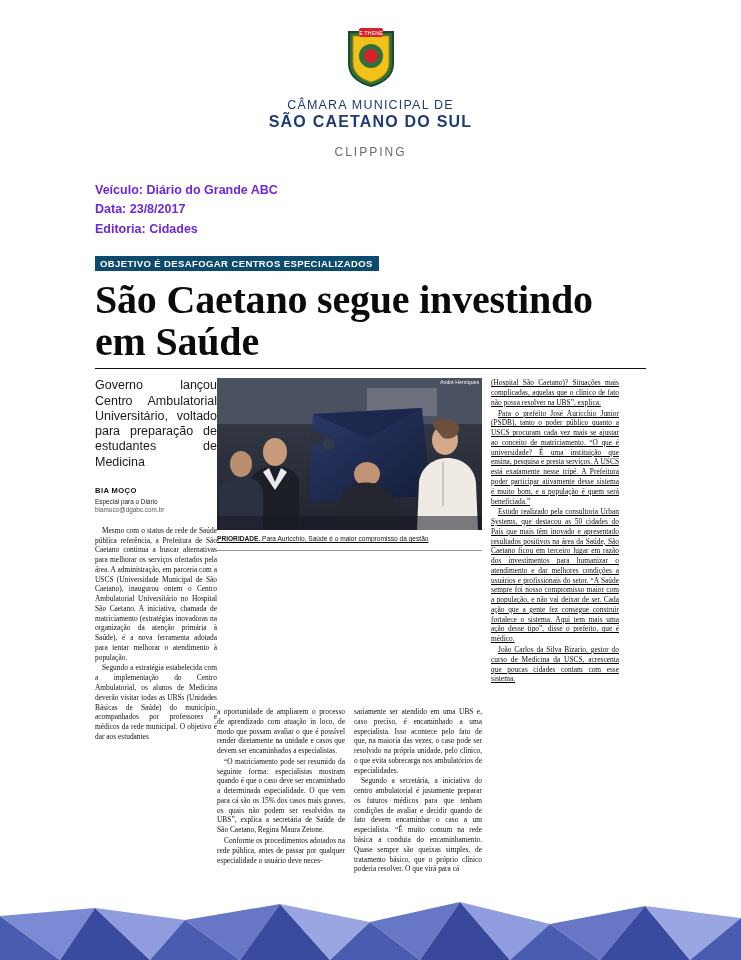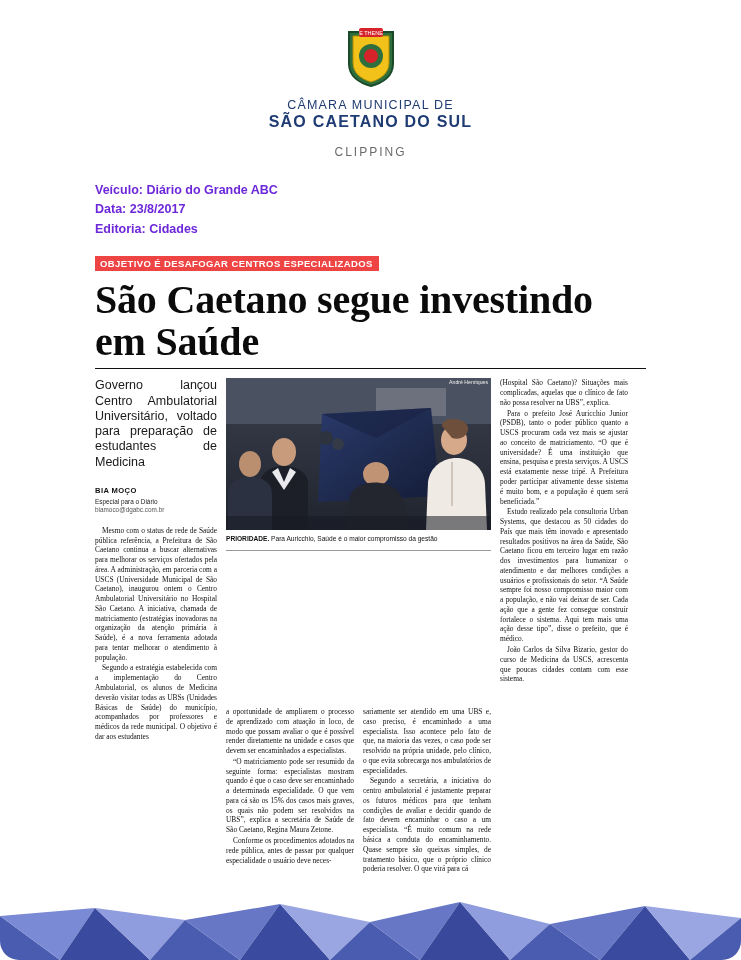--- a/index.html
+++ b/index.html
@@ -7,21 +7,20 @@
     margin: 0; padding: 0;
     width: 741px; height: 960px;
     background: #ffffff;
     font-family: "Liberation Serif", serif;
   }
   .page {
     position: relative;
     width: 741px; height: 960px;
     background: #fff;
     overflow: hidden;
-    border-radius: 19px;
   }
 
   
   .header {
     padding-top: 26px;
     text-align: center;
   }
   .crest {
     width: 56px; height: 62px;
     margin: 0 auto;
@@ -64,21 +63,21 @@
 
   
   .article {
     position: relative;
     margin: 10px 95px 0 95px;
     width: 551px;
     padding-top: 4px;
   }
   .kicker {
     display: inline-block;
-    background: #ef4444;
+    background: #0c4a6e;
     color: #fff;
     font-family: "Liberation Sans", sans-serif;
     font-size: 9.5px;
     font-weight: bold;
     letter-spacing: .4px;
     padding: 2px 6px 2px 5px;
   }
   .headline {
     font-family: "Liberation Serif", serif;
     font-weight: bold;
@@ -89,21 +88,20 @@
     letter-spacing: -0.2px;
   }
   .rule {
     border-top: 1px solid #111;
     margin: 6px 0 9px 0;
   }
 
   
   .body-grid {
     display: flex;
-    gap: 9px;
     align-items: flex-start;
   }
   .col {
     font-size: 7.4px;
     line-height: 1.32;
     text-align: justify;
     color: #111;
   }
   .col p { margin: 0 0 1px 0; text-indent: 7px; }
   .col p.noindent { text-indent: 0; }
@@ -222,21 +220,21 @@
         <div class="byline-block">
           <div class="byline-name">BIA MOÇO</div>
           <div class="byline-role">Especial para o Diário</div>
           <div class="byline-mail">biamoco@dgabc.com.br</div>
         </div>
         <p>Mesmo com o status de rede de Saúde pública referência, a Prefeitura de São Caetano continua a buscar alternativas para melhorar os serviços ofertados pela área. A administração, em parceria com a USCS (Universidade Municipal de São Caetano), inaugurou ontem o Centro Ambulatorial Universitário no Hospital São Caetano. A iniciativa, chamada de matriciamento (estratégias inovadoras na organização da atenção primária à Saúde), é a nova ferramenta adotada para tentar melhorar o atendimento à população.</p>
         <p>Segundo a estratégia estabelecida com a implementação do Centro Ambulatorial, os alunos de Medicina deverão visitar todas as UBSs (Unidades Básicas de Saúde) do município, acompanhados por professores e médicos da rede municipal. O objetivo é dar aos estudantes</p>
       </div>
 
       <div style="width:404px">
-        <div style="display:flex; gap:9px; align-items:flex-start;">
+        <div style="display:flex; gap:9px; align-items:flex-start;text-decoration:underline;">
           <div class="photo-wrap">
             <div class="photo">
               <svg width="265" height="152" viewBox="0 0 265 152" preserveAspectRatio="none">
                 <defs>
                   <linearGradient id="bgWall" x1="0" y1="0" x2="0" y2="1">
                     <stop offset="0%" stop-color="#3a3f4d"></stop>
                     <stop offset="100%" stop-color="#20242e"></stop>
                   </linearGradient>
                   <linearGradient id="cloth" x1="0" y1="0" x2="1" y2="1">
                     <stop offset="0%" stop-color="#2a3a6b"></stop>

